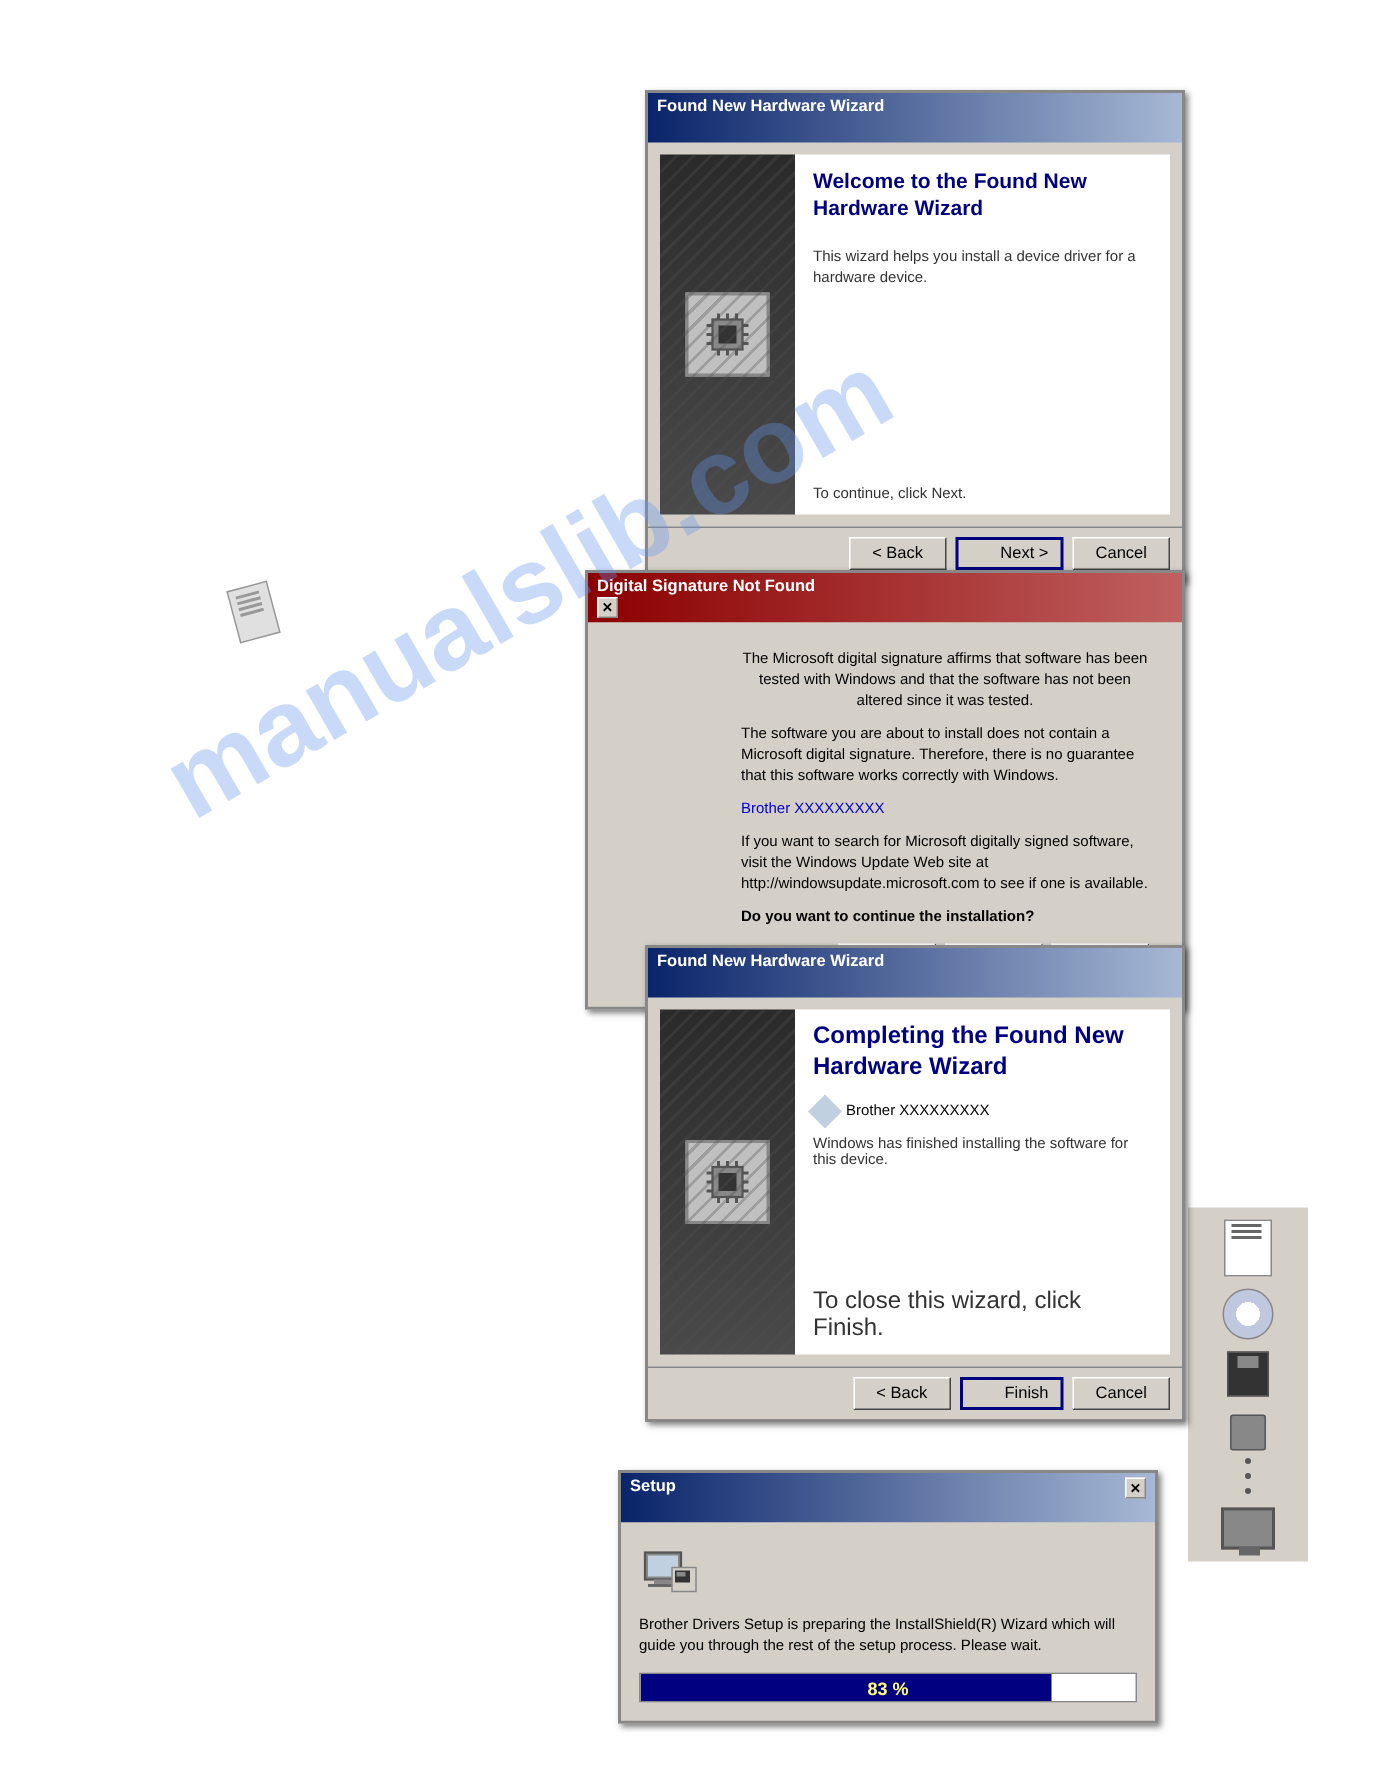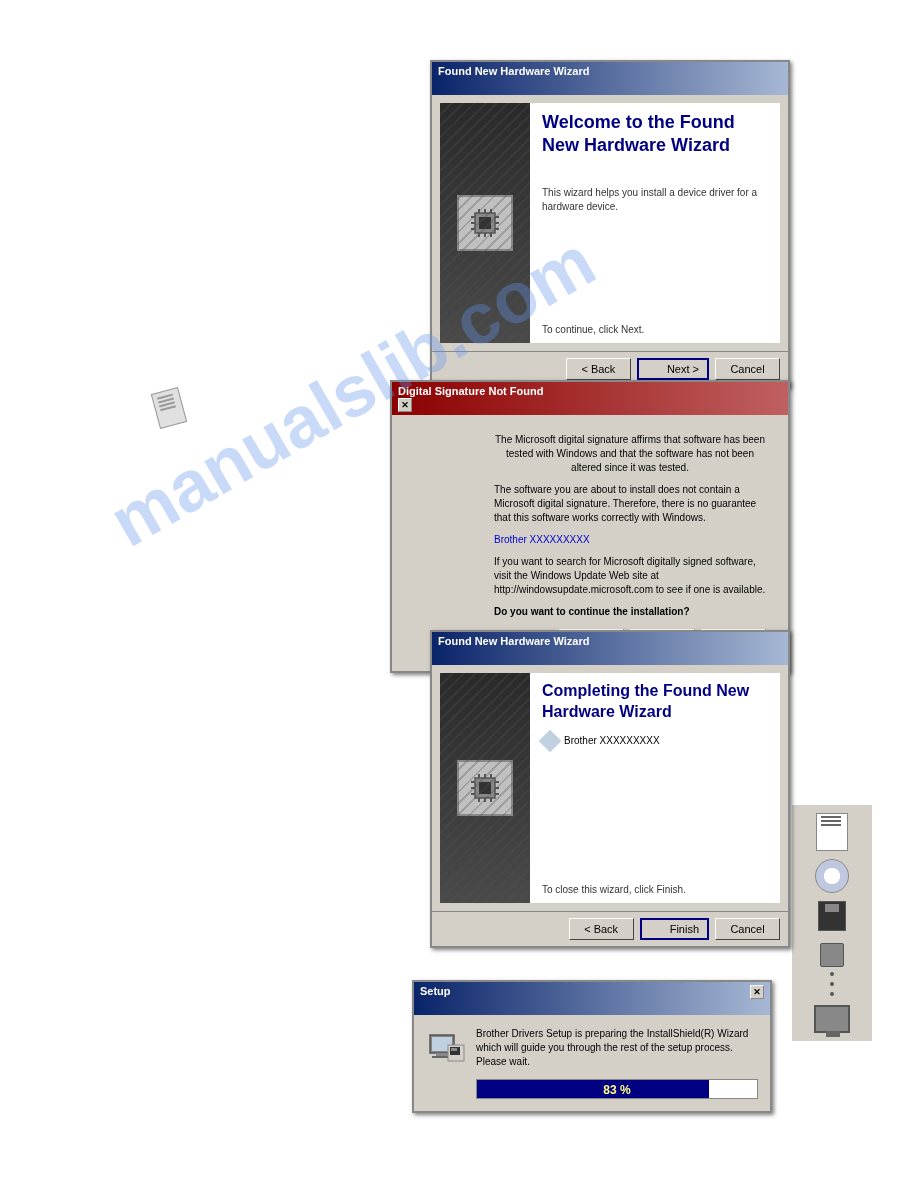--- a/index.html
+++ b/index.html
@@ -167,24 +167,24 @@
     }
 
     .dialog-1 .dialog-content {
       min-height: 240px;
       display: flex;
       flex-direction: column;
       justify-content: space-between;
     }
 
     .dialog-1-title {
-      font-size: 18px;
+      font-size: 14px;
       font-weight: bold;
       color: #000080;
-      margin-bottom: 28px;
+      margin-bottom: 18px;
       line-height: 1.3;
     }
 
     .diagonal-pattern {
       position: absolute;
       top: 0; left: 0; right: 0; bottom: 0;
       background: repeating-linear-gradient(
         -45deg,
         rgba(80,80,80,0.3) 0px,
         rgba(80,80,80,0.3) 2px,
@@ -305,20 +305,21 @@
       left: 412px;
       width: 360px;
     }
 
     .dialog-4 .dialog-body {
       padding: 12px;
       display: flex;
       align-items: flex-start;
       gap: 10px;
       background: #d4d0c8;
+      flex-direction: column;
     }
 
     .setup-icon {
       width: 40px;
       height: 40px;
       flex-shrink: 0;
       background: #d4d0c8;
       display: flex;
       align-items: center;
       justify-content: center;
@@ -482,22 +483,23 @@
         </svg>
       </div>
     </div>
     <div class="dialog-content">
       <div>
         <div style="font-size:16px; font-weight:bold; color:#000080; margin-bottom:10px; line-height:1.3;">Completing the Found New Hardware Wizard</div>
         <div class="device-row">
           <div class="diamond-icon"></div>
           <span style="font-size:10px;">Brother XXXXXXXXX</span>
         </div>
-      </div>
-      <div style="font-size:10px; color:#333;">To close this wizard, click Finish.</div>
+        <div style="font-size:10px; color:#333; margin-top:8px;">Windows has finished installing the software for this device.</div>
+      </div>
+      <div style="font-size:16px; color:#333;">To close this wizard, click Finish.</div>
     </div>
   </div>
   <div class="dialog-footer">
     <button class="win-button">&lt; Back</button>
     <button class="win-button default">Finish</button>
     <button class="win-button">Cancel</button>
   </div>
 </div>
 
 <div class="dialog dialog-4">

